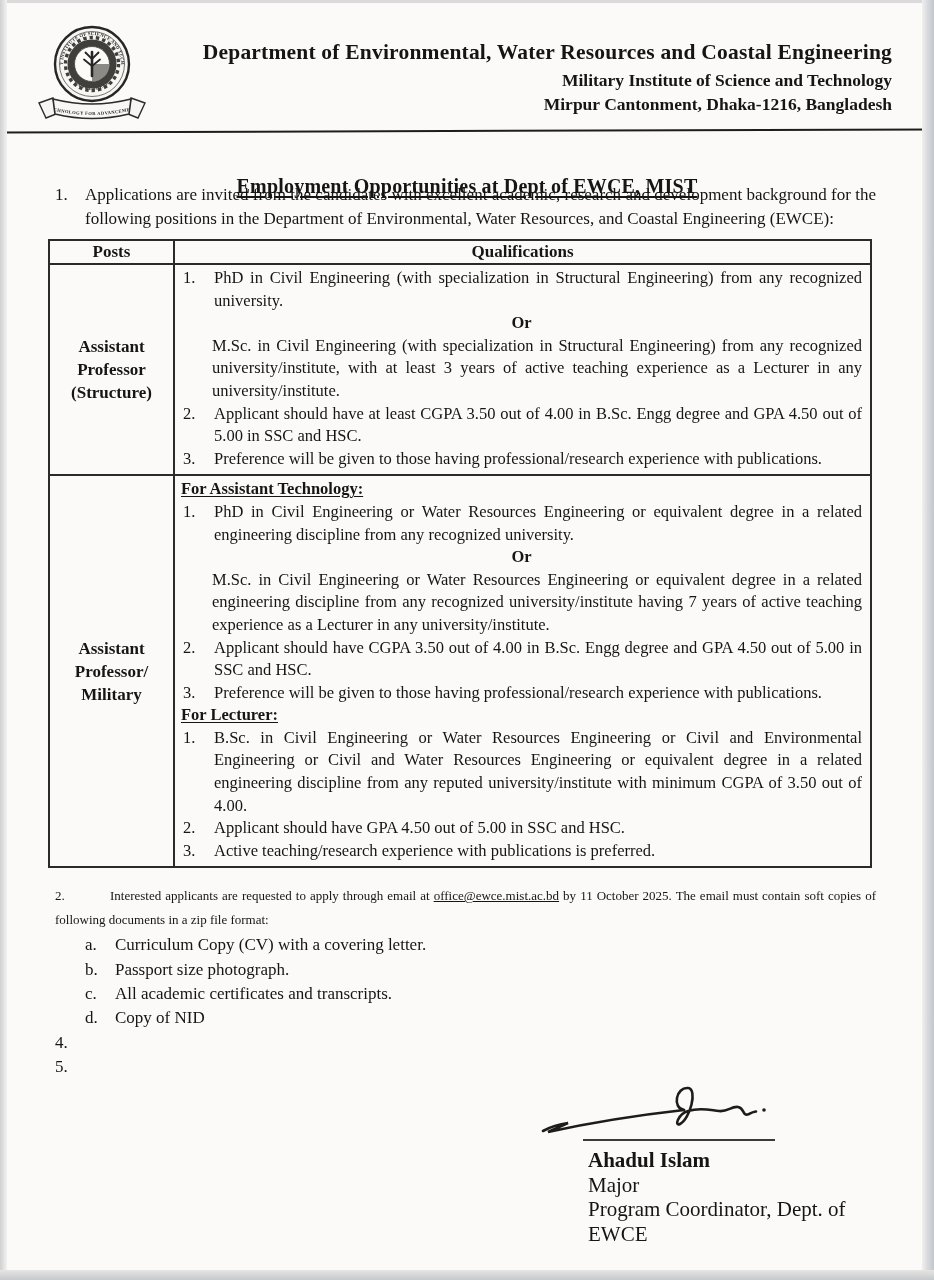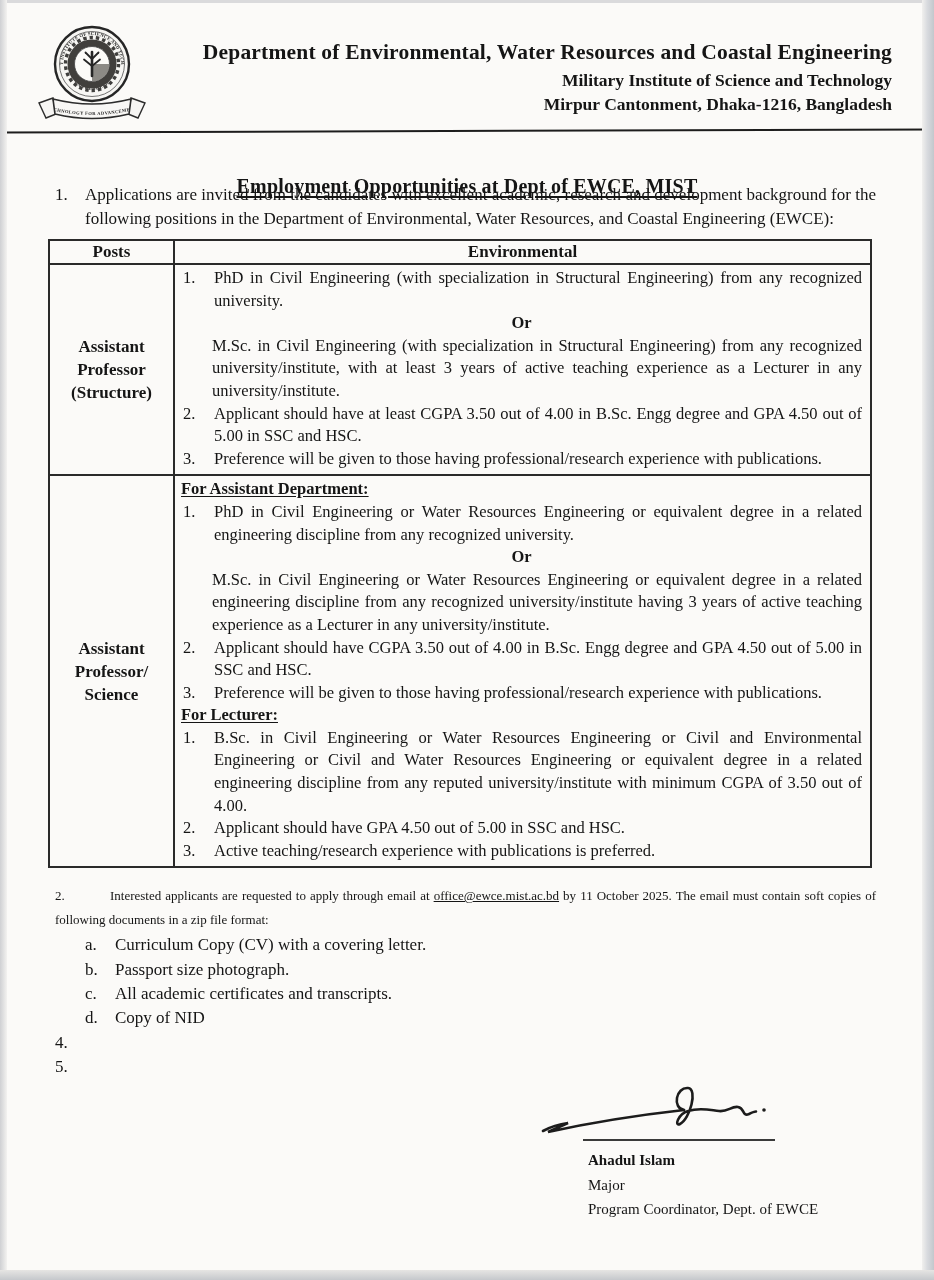--- a/index.html
+++ b/index.html
@@ -61,21 +61,21 @@
   .docitem { display:flex; }
   .dmark { flex:none; width:30px; }
   .dtext { flex:1; }
 
   .n45 { display:flex; margin:0 60px 0 55px; font-size:17px; line-height:24.3px; }
   .nmark { flex:none; width:60px; }
 
   .sigblock { margin-top:2px; margin-left:538px; width:320px; }
   .scribble { display:block; width:252px; height:58px; }
   .sigline  { width:192px; border-top:2px solid #3a3a3a; margin-left:45px; }
-  .sigtext  { margin-left:50px; margin-top:7px; font-size:15px; line-height:24.5px; }
+  .sigtext  { margin-left:50px; margin-top:7px; font-size:21px; line-height:24.5px; }
   .signame  { font-weight:bold; }
 </style>
 </head>
 <body>
 
 <div class="photo">
 
   <svg class="logo" viewBox="0 0 120 108">
     <defs>
       <path id="arcTop" d="M 30,42 A 29,29 0 1 1 88,42" fill="none"></path>
@@ -131,21 +131,21 @@
 
     <div class="para1">
       <span class="num">1.</span>
       <span class="ptext">Applications are invited from the candidates with excellent academic, research and development background for the following positions in the Department of Environmental, Water Resources, and Coastal Engineering (EWCE):</span>
     </div>
 
     <table class="qual">
       <tbody>
           <tr>
         <th class="h-posts">Posts</th>
-        <th class="h-qual">Environmental</th>
+        <th class="h-qual">Qualifications</th>
       </tr>
 
       <tr>
         <td class="post-cell">Assistant Professor (Structure)</td>
         <td class="qual-cell">
           <div class="qitem">
             <span class="qnum">1.</span>
             <span class="qbody">PhD in Civil Engineering (with specialization in Structural Engineering) from any recognized university.</span>
           </div>
           <div class="qor">Or</div>
@@ -155,29 +155,29 @@
             <span class="qbody">Applicant should have at least CGPA 3.50 out of 4.00 in B.Sc. Engg degree and GPA 4.50 out of 5.00 in SSC and HSC.</span>
           </div>
           <div class="qitem">
             <span class="qnum">3.</span>
             <span class="qbody">Preference will be given to those having professional/research experience with publications.</span>
           </div>
         </td>
       </tr>
 
       <tr>
-        <td class="post-cell">Assistant Professor/ Science</td>
+        <td class="post-cell">Assistant Professor/ Military</td>
         <td class="qual-cell">
-          <div class="qhead">For Assistant Department:</div>
+          <div class="qhead">For Assistant Technology:</div>
           <div class="qitem">
             <span class="qnum">1.</span>
             <span class="qbody">PhD in Civil Engineering or Water Resources Engineering or equivalent degree in a related engineering discipline from any recognized university.</span>
           </div>
           <div class="qor">Or</div>
-          <div class="qcont">M.Sc. in Civil Engineering or Water Resources Engineering or equivalent degree in a related engineering discipline from any recognized university/institute having 3 years of active teaching experience as a Lecturer in any university/institute.</div>
+          <div class="qcont">M.Sc. in Civil Engineering or Water Resources Engineering or equivalent degree in a related engineering discipline from any recognized university/institute having 7 years of active teaching experience as a Lecturer in any university/institute.</div>
           <div class="qitem">
             <span class="qnum">2.</span>
             <span class="qbody">Applicant should have CGPA 3.50 out of 4.00 in B.Sc. Engg degree and GPA 4.50 out of 5.00 in SSC and HSC.</span>
           </div>
           <div class="qitem">
             <span class="qnum">3.</span>
             <span class="qbody">Preference will be given to those having professional/research experience with publications.</span>
           </div>
           <div class="qhead">For Lecturer:</div>
           <div class="qitem">

